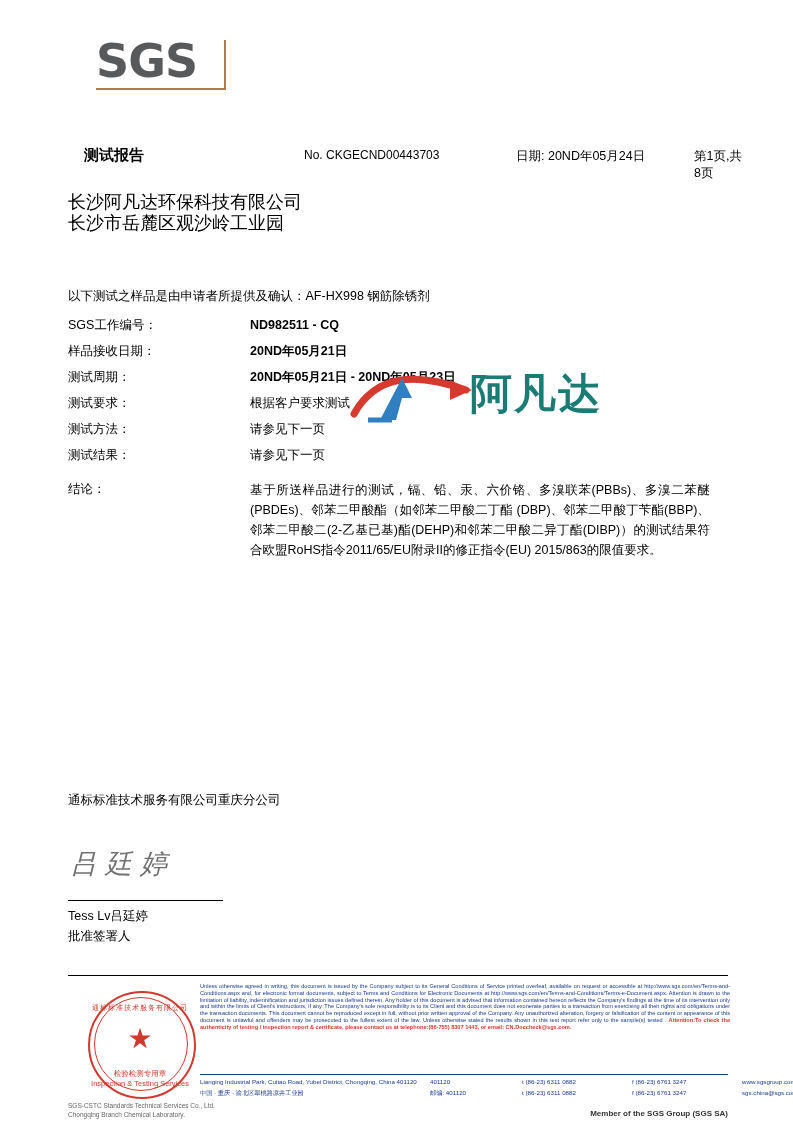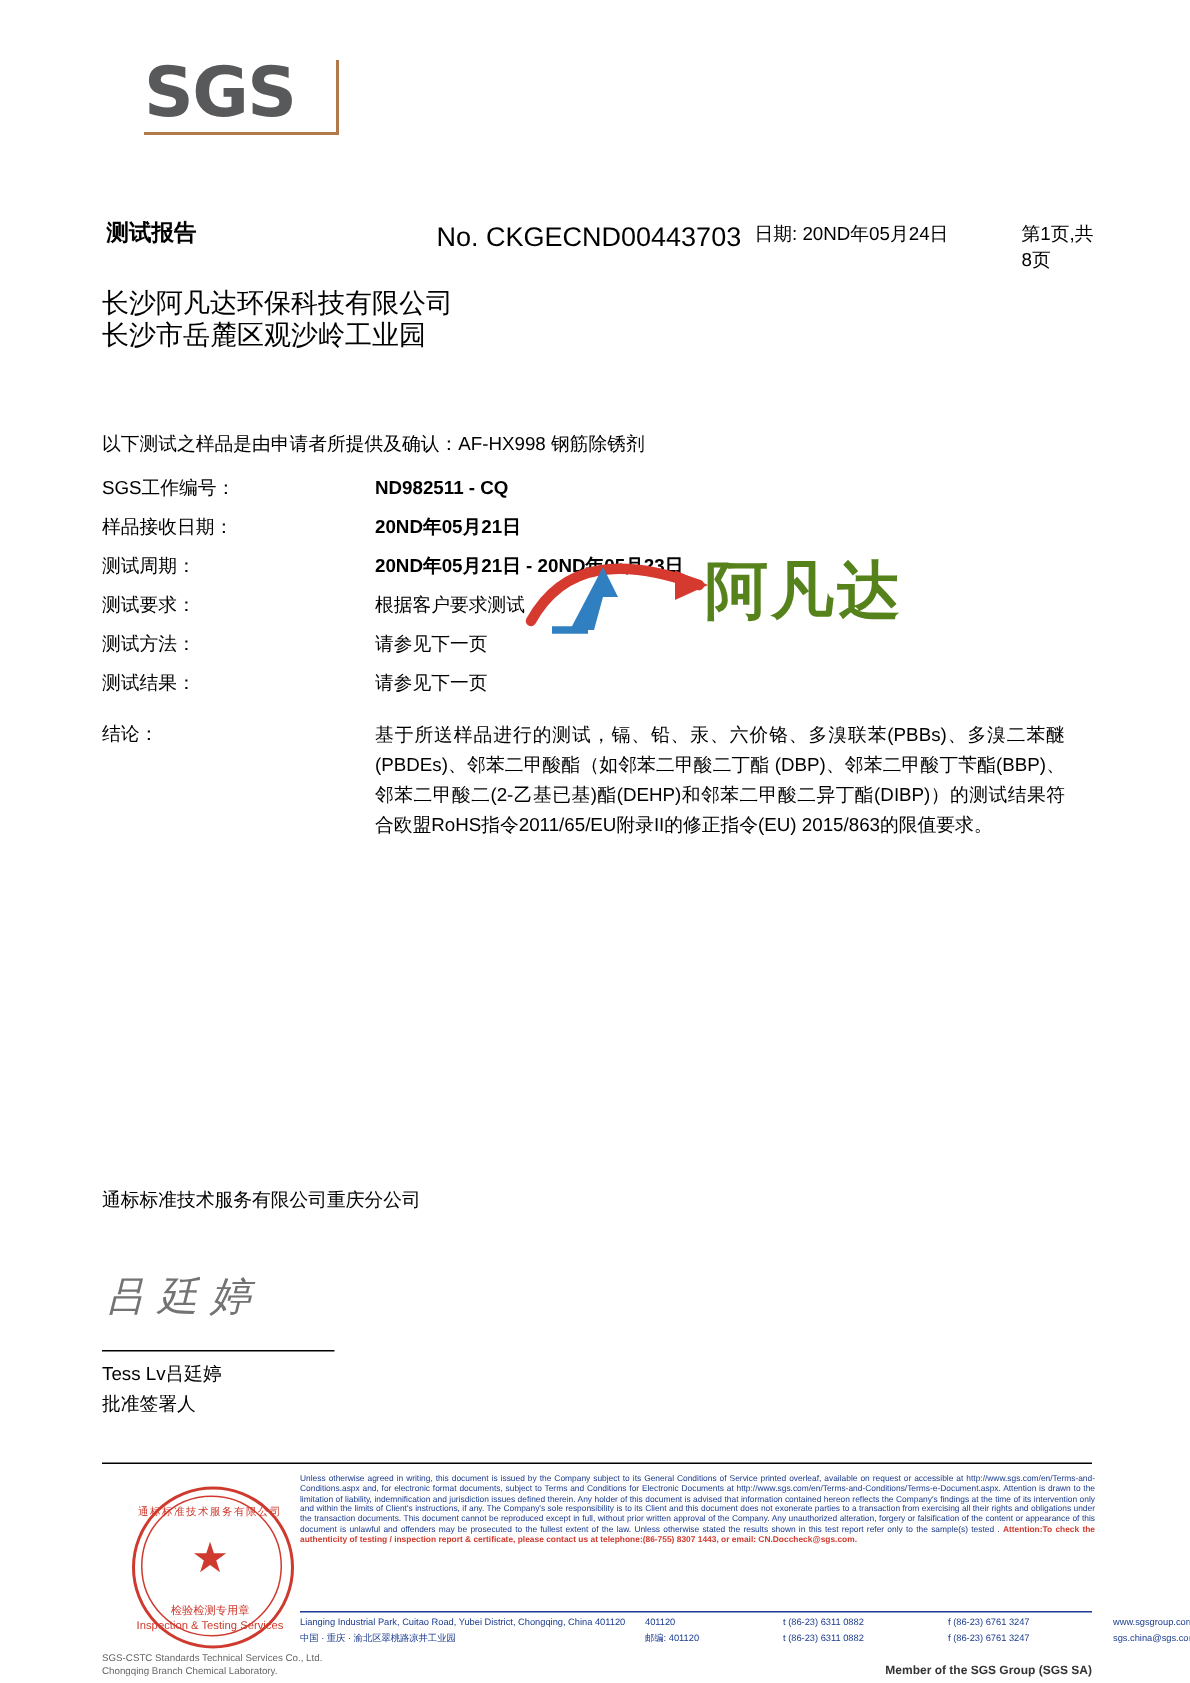--- a/index.html
+++ b/index.html
@@ -52,39 +52,39 @@
     left: 128px;
     top: 4px;
     width: 2px;
     height: 50px;
     background: #b07a4a;
   }
 
   
   .title-row {
     position: absolute;
-    left: 71px;
+    left: 84px;
     top: 146px;
     width: 660px;
     height: 22px;
     text-decoration: underline;
   }
   .doc-title {
     position: absolute;
     left: 0;
     top: 0;
     font-size: 15px;
     font-weight: bold;
     color: #000;
   }
   .doc-no {
     position: absolute;
     left: 220px;
     top: 2px;
-    font-size: 18px;
+    font-size: 12px;
   }
   .doc-date {
     position: absolute;
     left: 432px;
     top: 2px;
     font-size: 12.5px;
   }
   .doc-page {
     position: absolute;
     left: 610px;
@@ -160,21 +160,21 @@
     width: 130px;
     height: 60px;
   }
   .wm-text {
     position: absolute;
     left: 124px;
     top: 10px;
     font-family: "DejaVu Sans", sans-serif;
     font-weight: bold;
     font-size: 42px;
-    color: #4d7c0f;
+    color: #0f766e;
     letter-spacing: 2px;
     line-height: 52px;
     opacity: 0.95;
   }
 
   
   .sig-company {
     position: absolute;
     left: 68px;
     top: 790px;

